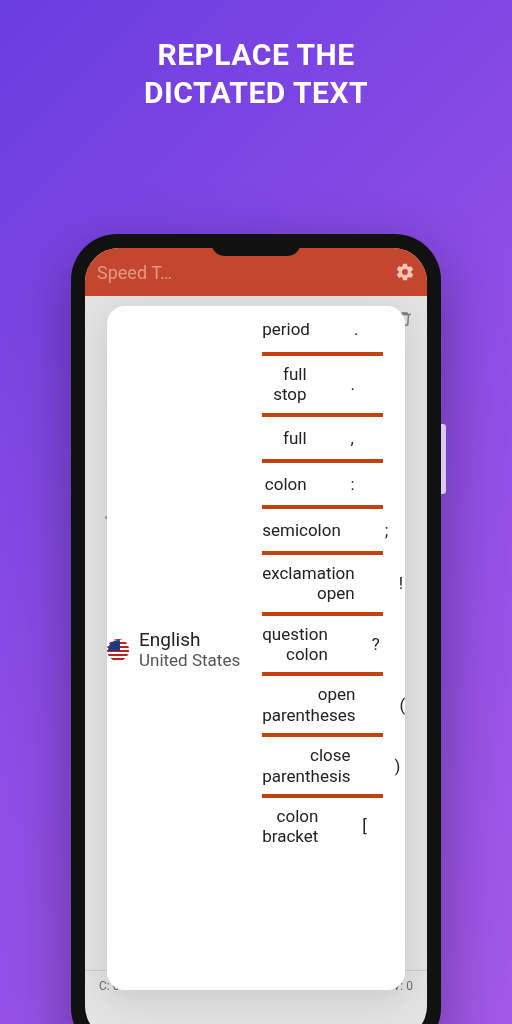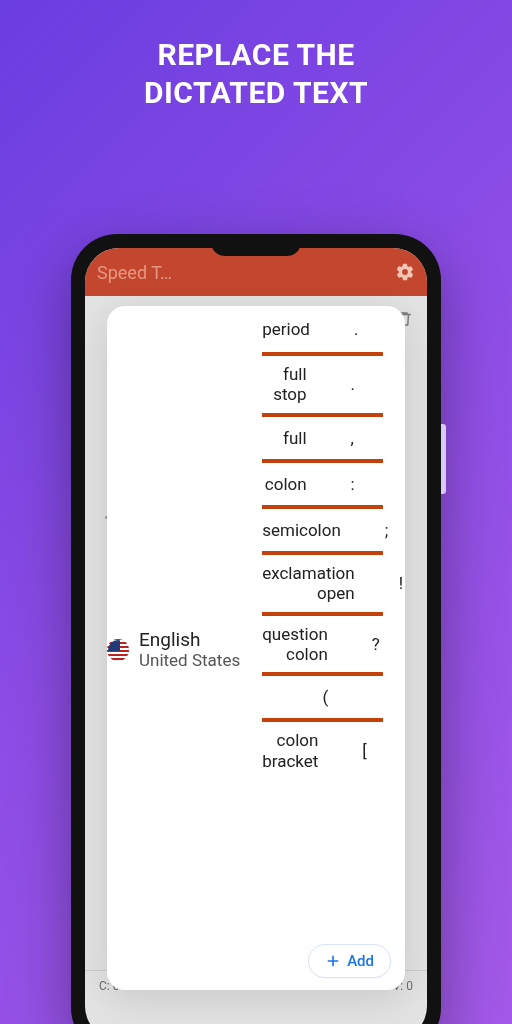--- a/index.html
+++ b/index.html
@@ -289,32 +289,32 @@
           <span class="row-phrase">exclamation open</span>
           <span></span>
           <span class="row-symbol">!</span>
         </div>
         <div class="row">
           <span class="row-phrase">question colon</span>
           <span></span>
           <span class="row-symbol">?</span>
         </div>
         <div class="row">
+          <span class="row-phrase">open parentheses</span>
           <span></span>
           <span class="row-symbol">(</span>
         </div>
         <div class="row">
+          <span class="row-phrase">close parenthesis</span>
+          <span></span>
+          <span class="row-symbol">)</span>
+        </div>
+        <div class="row">
           <span class="row-phrase">colon bracket</span>
           <span></span>
           <span class="row-symbol">[</span>
         </div>
       </div>
 
-      <div class="add-btn">
-        <svg viewBox="0 0 24 24" fill="none" stroke="#1a73e8" stroke-width="2.4" stroke-linecap="round">
-            <path d="M12 5v14M5 12h14"></path>
-          </svg>
-        <span>Add</span>
-      </div>
     </div>
 
   </div>
 </div>
 
 </body></html>

